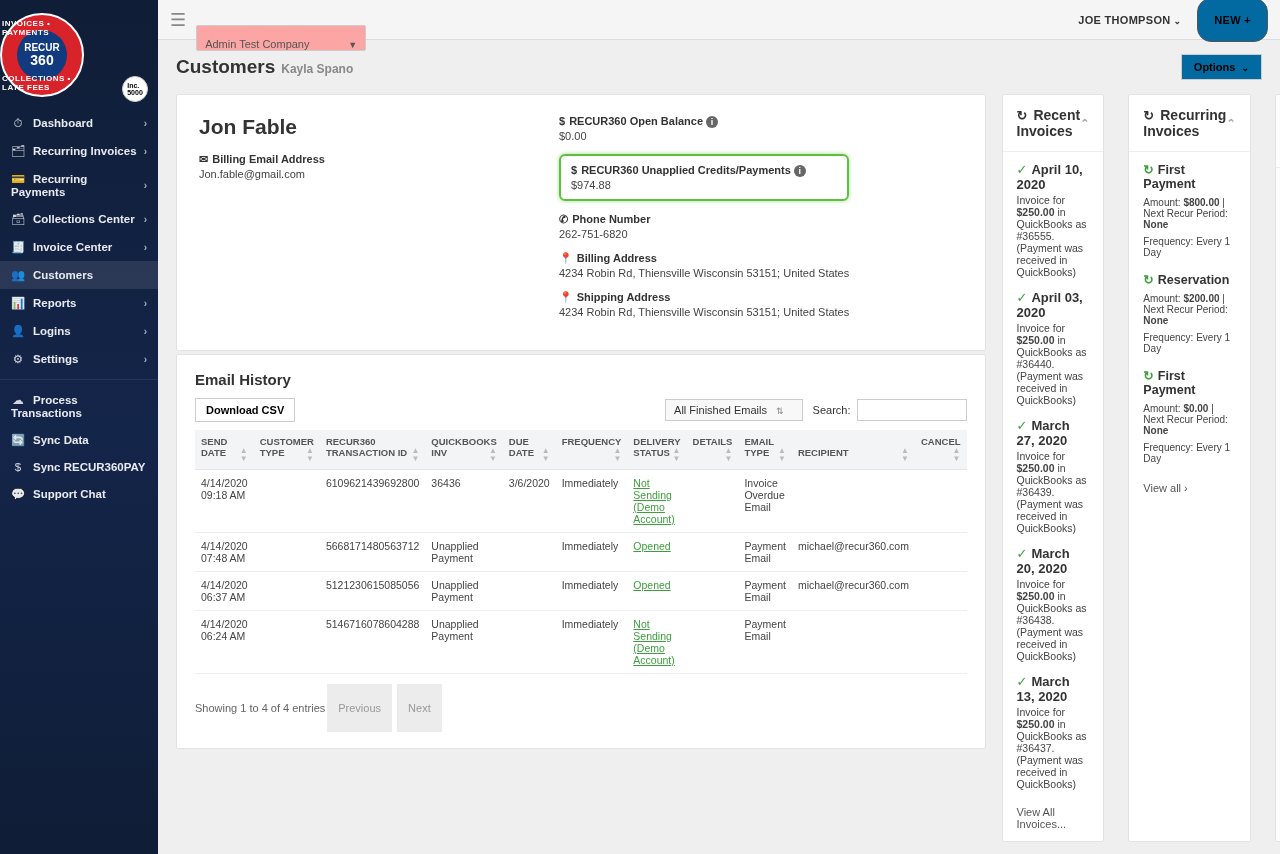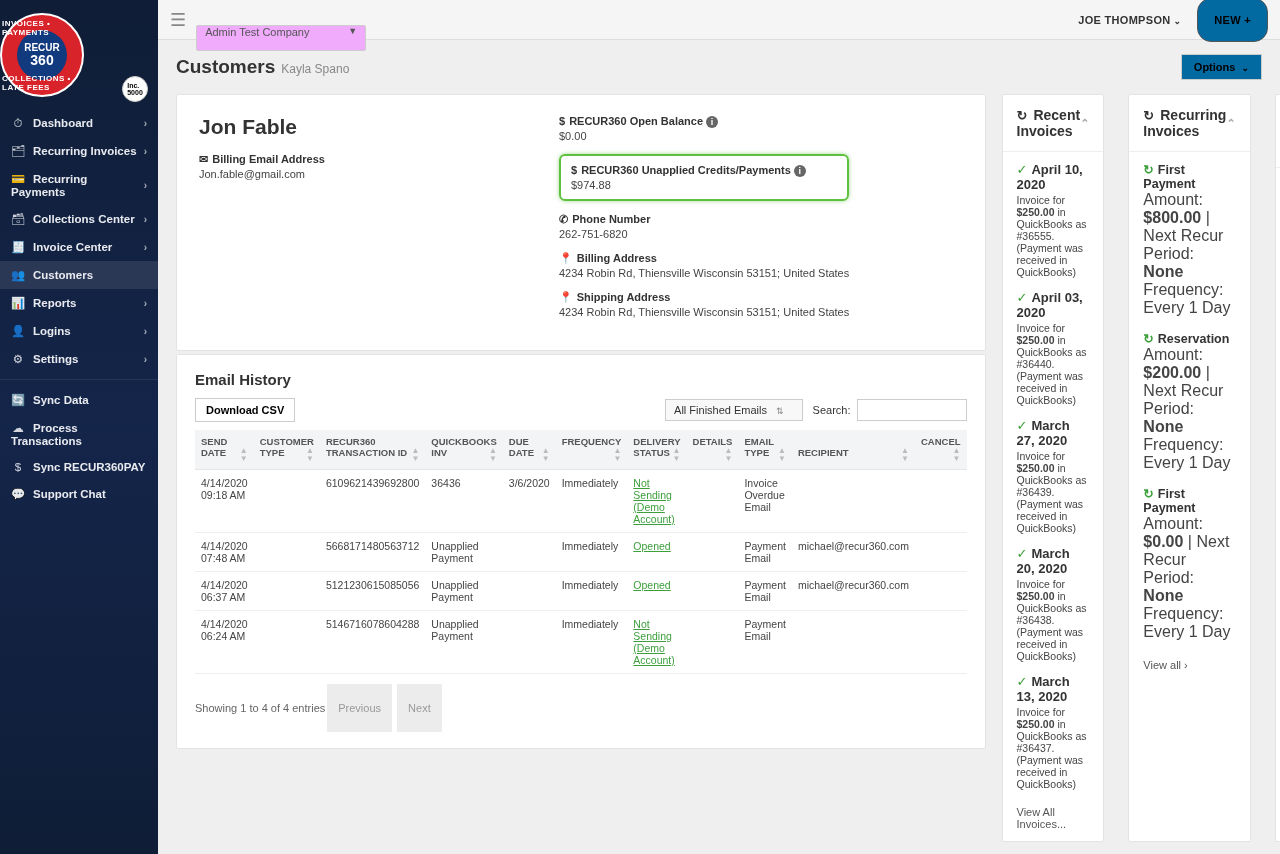--- a/index.html
+++ b/index.html
@@ -16,27 +16,27 @@
 .nav li { display:flex; align-items:center; justify-content:space-between; padding:7px 11px; font-size:11.5px; font-weight:600; cursor:pointer; color:#e8eaef; }
 .nav li.active { background:rgba(255,255,255,.10); position:relative; }
 .nav li.active::after { content:""; position:absolute; right:-8px; top:50%; transform:translateY(-50%); border:8px solid transparent; border-right-color:#efefef; }
 .nav li .ic { width:14px; display:inline-block; text-align:center; margin-right:8px; opacity:.9; font-weight:400; }
 .nav li .chev { font-size:10px; opacity:.7; }
 .nav .sep { height:1px; background:rgba(255,255,255,.08); margin:6px 0; }
 .nav .nochev .chev{visibility:hidden;}
 .main { flex:1; display:flex; flex-direction:column; overflow:auto; }
 .topbar { height:40px; background:#f5f5f5; border-bottom:1px solid #ddd; display:flex; align-items:center; padding:0 12px; gap:10px; }
 .hamburger { font-size:18px; color:#888; cursor:pointer; }
-.company-select { width:170px; height:26px; border:1px solid #ccc; background:#f0abfc; padding:0 8px; display:flex; align-items:flex-start; justify-content:space-between; font-size:11px; color:#555; cursor:pointer; border-radius:2px;margin-top:36px;}
+.company-select { width:170px; height:26px; border:1px solid #ccc; background:#fca5a5; padding:0 8px; display:flex; align-items:flex-end; justify-content:space-between; font-size:11px; color:#555; cursor:pointer; border-radius:2px;margin-top:36px;}
 .topbar .spacer { flex:1; }
 .user-label { font-size:11px; font-weight:700; letter-spacing:.3px; margin-right:6px; cursor:pointer; }
 .new-btn { border:1px solid #555; border-radius:14px; padding:15px 16px; font-size:11px; font-weight:700; letter-spacing:.3px; background:#0369a1; cursor:pointer; }
 .page-head { display:flex; align-items:center; justify-content:space-between; padding:14px 18px; }
 .page-head .title { font-size:19px; font-weight:700; }
-.page-head .sub { font-size:12px; color:#888; margin-left:6px; font-weight:400;}
+.page-head .sub { font-size:12px; color:#888; margin-left:6px; font-weight:700;}
 .options-btn { border:1px solid #ccc; background:#0369a1; padding:6px 12px; font-size:11px; font-weight:600; cursor:pointer; }
 .content-row { display:flex; gap:16px; padding:0 18px 18px 18px; align-items:flex-start; }
 .colL { flex:1; display:flex; flex-direction:column; gap:3px; }
 .colR { width:352px; display:flex; flex-direction:row; gap:24px; }
 .card { background:#fff; border:1px solid #e3e3e3; border-radius:2px; }
 .cust-card { padding:20px 22px; display:flex; gap:50px; }
 .cust-left { width:310px; }
 .cust-name { font-size:21px; font-weight:700; margin-bottom:14px; }
 .field-label { font-size:11px; font-weight:700; color:#333; }
 .field-label .ic { margin-right:4px; }
@@ -65,21 +65,21 @@
 .panel-body { padding:10px 14px; }
 .inv-item { margin-bottom:12px; }
 .inv-date { font-size:13px; font-weight:700; color:#333; }
 .inv-date .chk { color:#3c9f3c; margin-right:4px; font-weight:400;}
 .inv-desc { font-size:10.5px; color:#444; margin-top:2px; }
 .inv-desc b { font-weight:700; }
 .viewall { font-size:11px; color:#555; cursor:pointer; margin-top:4px; display:inline-block;}
 .ri-item { margin-bottom:14px; }
 .ri-title { font-size:12.5px; font-weight:700; }
 .ri-title .ic { color:#3c9f3c; margin-right:4px; }
-.ri-line { font-size:16px; color:#444; margin-top:0;}
+.ri-line { font-size:10px; color:#444; margin-top:6px;}
 .chevdn{font-size:9px;margin-left:3px;}
 </style>
 </head>
 <body>
 
 <div class="app">
   <aside class="sidebar">
     <div class="logo-wrap">
       <div class="logo-outer">
         <span class="logo-ring" style="top:4px">INVOICES • PAYMENTS</span>
@@ -127,25 +127,25 @@
         <li class="">
           <span><span class="ic">⚙</span><span>Settings</span></span>
           <span class="chev">›</span>
         </li>
       </ul>
     <div class="nav">
         <div class="sep"></div>
       </div>
     <ul class="nav" id="nav-secondary">
         <li class="nochev">
+          <span><span class="ic">☁</span><span>Process Transactions</span></span>
+          <span class="chev"></span>
+        </li>
+        <li class="nochev">
           <span><span class="ic">🔄</span><span>Sync Data</span></span>
-          <span class="chev"></span>
-        </li>
-        <li class="nochev">
-          <span><span class="ic">☁</span><span>Process Transactions</span></span>
           <span class="chev"></span>
         </li>
         <li class="nochev">
           <span><span class="ic">$</span><span>Sync RECUR360PAY</span></span>
           <span class="chev"></span>
         </li>
         <li class="nochev">
           <span><span class="ic">💬</span><span>Support Chat</span></span>
           <span class="chev"></span>
         </li>

